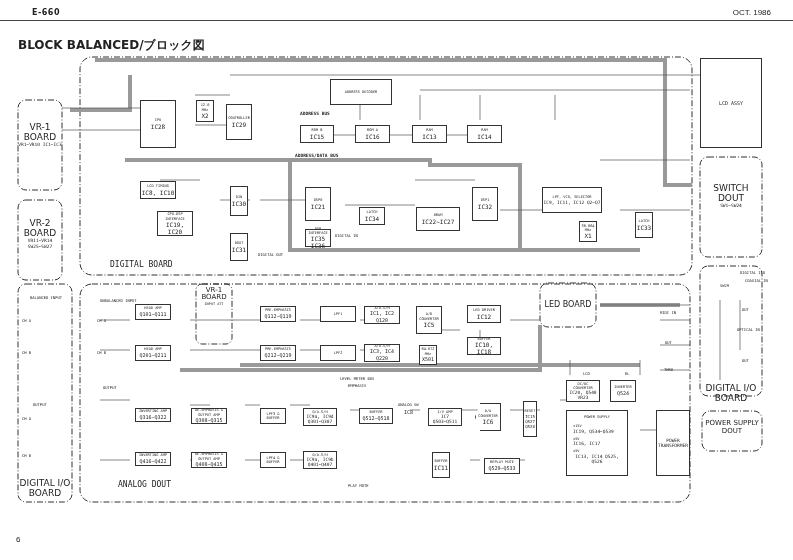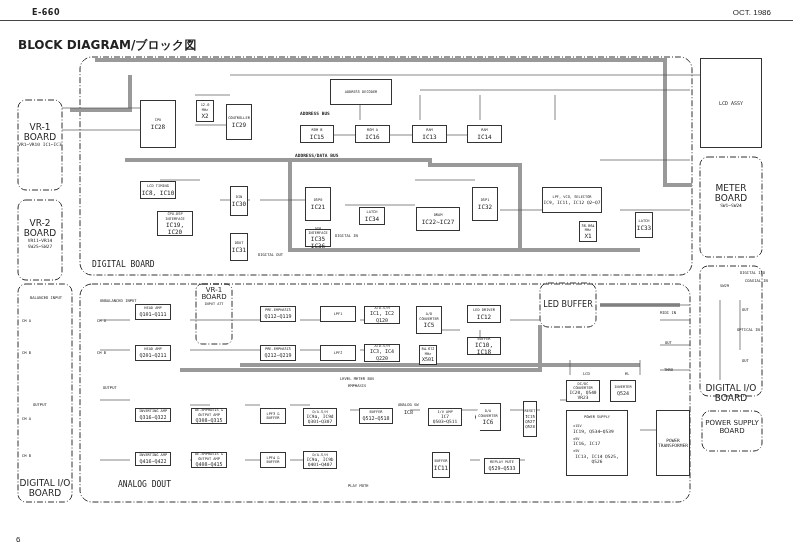--- a/index.html
+++ b/index.html
@@ -19,21 +19,21 @@
   .lbl{position:absolute;font-size:3.8px;white-space:nowrap;}
   .blbl{position:absolute;font-size:5px;white-space:nowrap;font-weight:bold;}
   .sect{position:absolute;font:8px "DejaVu Sans Mono",monospace;}
 </style>
 </head>
 <body>
 
 <div class="hdr-left">E-660</div>
 <div class="hdr-right">OCT. 1986</div>
 <div class="hdr-rule"></div>
-<div class="title">BLOCK DIAGRAM/ブロック図</div>
+<div class="title">BLOCK BALANCED/ブロック図</div>
 
 <svg width="793" height="560">
   <g fill="none" stroke="#333" stroke-width="1" stroke-dasharray="6,2,1,2">
     <rect x="80" y="57" width="612" height="218" rx="12"></rect>
     <rect x="18" y="100" width="44" height="90" rx="8"></rect>
     <rect x="18" y="200" width="44" height="80" rx="8"></rect>
     <rect x="700" y="157" width="62" height="100" rx="8"></rect>
     <rect x="80" y="284" width="610" height="218" rx="12"></rect>
     <rect x="18" y="284" width="54" height="218" rx="8"></rect>
     <rect x="700" y="266" width="62" height="130" rx="8"></rect>
@@ -139,64 +139,64 @@
     <span class="p" style="font-size:4.5px;line-height:5px;">IC9, IC11, IC12 Q2~Q7</span>
   </div>
 <div class="blk" style="left:579px;top:221px;width:18px;height:21px;">
     <span class="t">36.864 MHz</span>
     <span class="p">X1</span>
   </div>
 <div class="blk" style="left:635px;top:212px;width:18px;height:26px;">
     <span class="t">LATCH</span>
     <span class="p">IC33</span>
   </div>
-<div class="sect" style="left:92px;top:260px;">DIGITAL BOARD</div>
+<div class="sect" style="left:110px;top:260px;">DIGITAL BOARD</div>
 
 <div class="board" style="left:18px;top:122px;width:44px;">
     <div class="n">VR-1 BOARD</div>
     <div class="s">VR1~VR10 IC1~IC3</div>
   </div>
 <div class="board" style="left:18px;top:218px;width:44px;">
     <div class="n">VR-2 BOARD</div>
     <div class="s">VR11~VR14 SW25~SW27</div>
   </div>
 <div class="blk" style="left:700px;top:58px;width:62px;height:90px;">
     <span class="t" style="font-size:5px;">LCD ASSY</span>
   </div>
 <div class="board" style="left:700px;top:183px;width:62px;">
-    <div class="n">METER BOARD</div>
+    <div class="n">SWITCH DOUT</div>
     <div class="s">SW1~SW24</div>
   </div>
 <div class="board" style="left:196px;top:287px;width:36px;">
     <div class="n" style="font-size:7px;line-height:7px;">VR-1 BOARD</div>
     <div class="s" style="font-size:3.5px;">INPUT ATT</div>
   </div>
 <div class="board" style="left:540px;top:300px;width:56px;">
-    <div class="n" style="font-size:8px;">LED BUFFER</div>
+    <div class="n" style="font-size:8px;">LED BOARD</div>
   </div>
 <div class="lbl" style="left:740px;top:270px;">DIGITAL I/O</div>
 <div class="lbl" style="left:745px;top:278px;">COAXIAL IN</div>
 <div class="lbl" style="left:720px;top:283px;">SW29</div>
 <div class="lbl" style="left:742px;top:307px;">OUT</div>
 <div class="lbl" style="left:737px;top:327px;">OPTICAL IN</div>
 <div class="lbl" style="left:742px;top:358px;">OUT</div>
 <div class="board" style="left:700px;top:383px;width:62px;">
     <div class="n">DIGITAL I/O BOARD</div>
   </div>
 <div class="board" style="left:18px;top:478px;width:54px;">
     <div class="n">DIGITAL I/O BOARD</div>
   </div>
 <div class="lbl" style="left:30px;top:295px;">BALANCED INPUT</div>
 <div class="lbl" style="left:22px;top:318px;">CH A</div>
 <div class="lbl" style="left:22px;top:350px;">CH B</div>
 <div class="lbl" style="left:33px;top:402px;">OUTPUT</div>
 <div class="lbl" style="left:22px;top:416px;">CH A</div>
 <div class="lbl" style="left:22px;top:453px;">CH B</div>
 <div class="board" style="left:702px;top:419px;width:60px;">
-    <div class="n" style="font-size:7px;line-height:8px;">POWER SUPPLY BOARD</div>
+    <div class="n" style="font-size:7px;line-height:8px;">POWER SUPPLY DOUT</div>
   </div>
 
 <div class="lbl" style="left:100px;top:298px;">UNBALANCED INPUT</div>
 <div class="lbl" style="left:97px;top:318px;">CH A</div>
 <div class="lbl" style="left:97px;top:350px;">CH B</div>
 <div class="lbl" style="left:103px;top:385px;">OUTPUT</div>
 <div class="blk" style="left:135px;top:304px;width:36px;height:16px;">
     <span class="t">HEAD AMP</span>
     <span class="p" style="font-size:5px;">Q101~Q111</span>
   </div>

